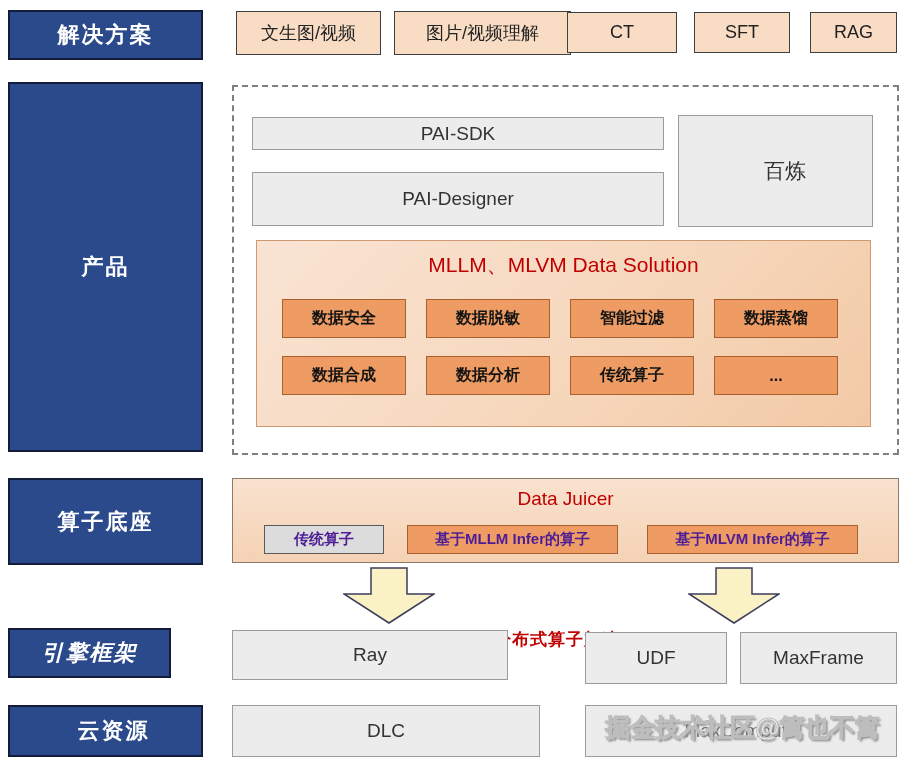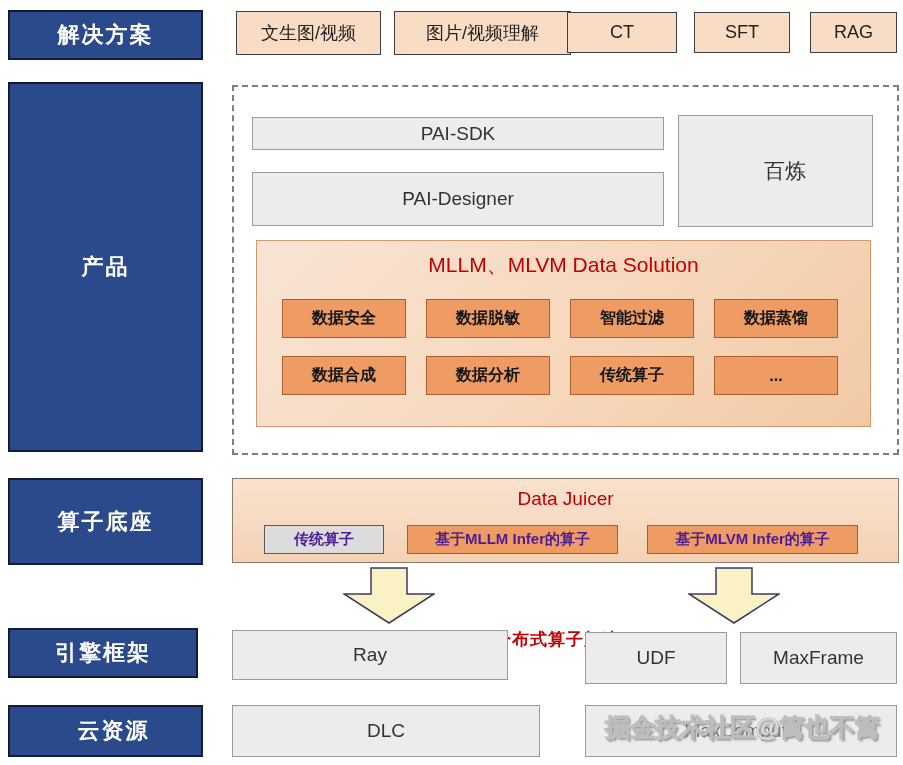--- a/index.html
+++ b/index.html
@@ -49,21 +49,21 @@
     -webkit-text-stroke:1px #bdbdbd; text-shadow:2px 2px 2px #8f8f8f; white-space:nowrap; }
 </style>
 </head>
 <body>
 
 <div class="stage">
 
   <div class="abs blue" style="left:8px; top:10px; width:195px; height:50px;">解决方案</div>
   <div class="abs blue" style="left:8px; top:82px; width:195px; height:370px;">产品</div>
   <div class="abs blue" style="left:8px; top:478px; width:195px; height:87px;">算子底座</div>
-  <div class="abs blue" style="left:8px; top:628px; width:190px; height:50px;">引擎框架</div>
+  <div class="abs blue" style="left:8px; top:628px; width:163px; height:50px;font-style:italic;">引擎框架</div>
   <div class="abs blue" style="left:8px; top:705px; width:195px; height:52px;padding-left:16px;">云资源</div>
 
   <div class="abs peach" style="left:236px; top:11px; width:145px; height:44px;">文生图/视频</div>
   <div class="abs peach" style="left:394px; top:11px; width:177px; height:44px;">图片/视频理解</div>
   <div class="abs peach" style="left:567px; top:12px; width:110px; height:41px;">CT</div>
   <div class="abs peach" style="left:694px; top:12px; width:96px; height:41px;">SFT</div>
   <div class="abs peach" style="left:810px; top:12px; width:87px; height:41px;">RAG</div>
 
   <div class="abs dashed" style="left:232px; top:85px; width:667px; height:370px;"></div>
 

